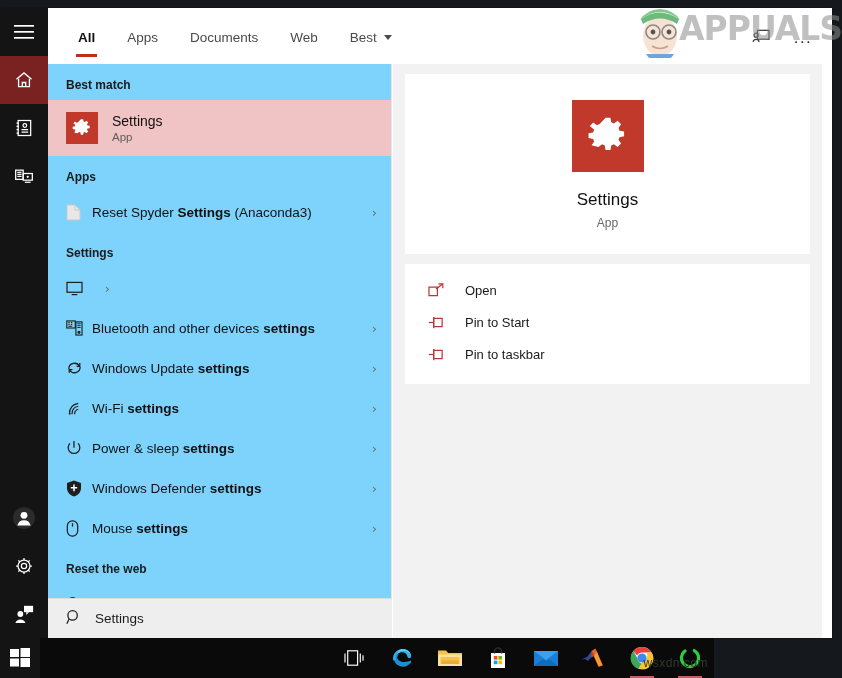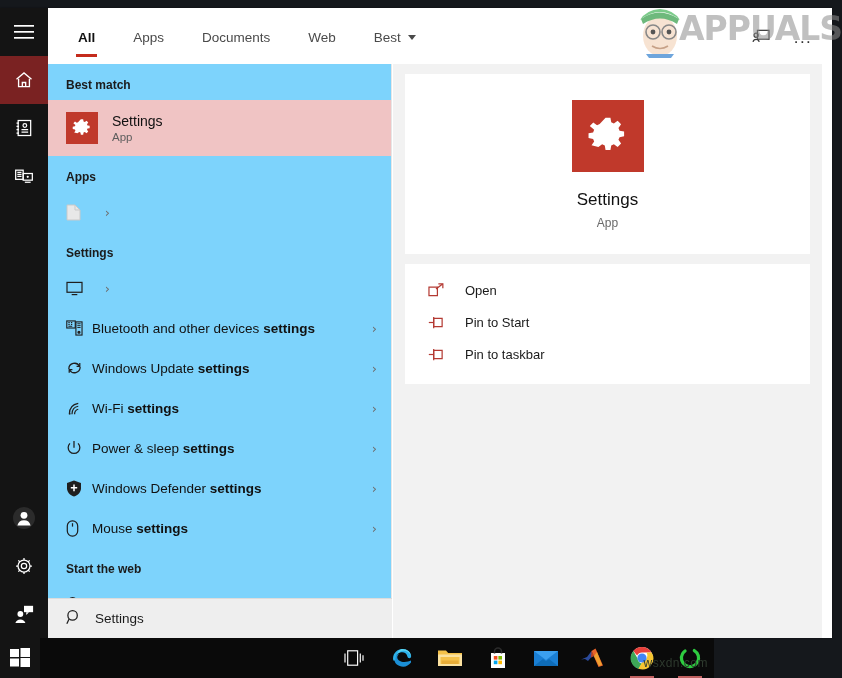--- a/index.html
+++ b/index.html
@@ -39,21 +39,21 @@
   .rail-btn svg { display: block; }
   .rail-spacer { flex: 1 1 auto; }
 
   
   .header {
     position: absolute; left: 48px; top: 0; right: 0; height: 56px;
     background: #ffffff;
   }
   .tabs {
     position: absolute; left: 14px; top: 0; height: 56px;
-    display: flex; align-items: flex-start; gap: 6px;
+    display: flex; align-items: flex-start; gap: 0;
   }
   .tab {
     position: relative; height: 56px;
     padding: 22px 16px 0 16px;
     font-size: 13.5px; color: #4a4a4a; white-space: nowrap; cursor: default;
   }
   .tab.active { color: #121212; font-weight: bold; }
   .tab.active::after {
     content: ""; position: absolute; left: 14px; right: 14px; bottom: 7px;
     height: 3px; background: #c42b1c;
@@ -314,20 +314,23 @@
 
         <div class="section-head">Apps</div>
 
         <div class="row">
           <div class="row-ico">
             <svg width="15" height="17" viewBox="0 0 15 17" fill="#e8e8e8" stroke="#c9c9c9" stroke-width="1">
               <path d="M1 1h8l5 5v10H1z"></path>
                 <path d="M9 1v5h5" fill="none"></path>
             </svg>
           </div>
+          <div class="row-label">
+            <span>Reset Spyder </span><b>Settings</b><span> (Anaconda3)</span>
+          </div>
           <div class="chev">›</div>
         </div>
 
         <div class="section-head">Settings</div>
 
         <div class="row">
           <div class="row-ico">
             <svg width="17" height="15" viewBox="0 0 18 16" fill="none" stroke="#1f1f1f" stroke-width="1.3">
               <rect x="1" y="1.5" width="16" height="10.5"></rect>
                 <path d="M6 14.5h6"></path>
@@ -413,21 +416,21 @@
               <rect x="1" y="1" width="11" height="16" rx="5.3"></rect>
                 <path d="M6.5 3.4v3.6"></path>
             </svg>
           </div>
           <div class="row-label">
             <span>Mouse </span><b>settings</b>
           </div>
           <div class="chev">›</div>
         </div>
 
-        <div class="section-head">Start the web</div>
+        <div class="section-head">Reset the web</div>
 
         <div class="row">
           <div class="row-ico">
             <svg width="16" height="16" viewBox="0 0 17 17" fill="none" stroke="#1f1f1f" stroke-width="1.35">
               <circle cx="7" cy="6.8" r="5"></circle>
                 <path d="M3.3 10.6 L0.9 15.6"></path>
             </svg>
           </div>
           <div class="row-label">
             <b>Settings</b><span class="muted"> - See web results</span>

